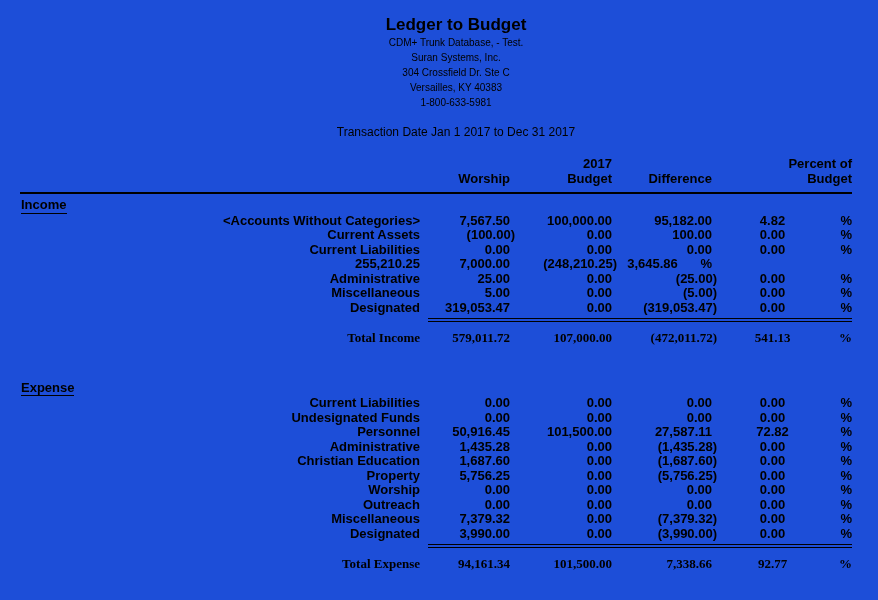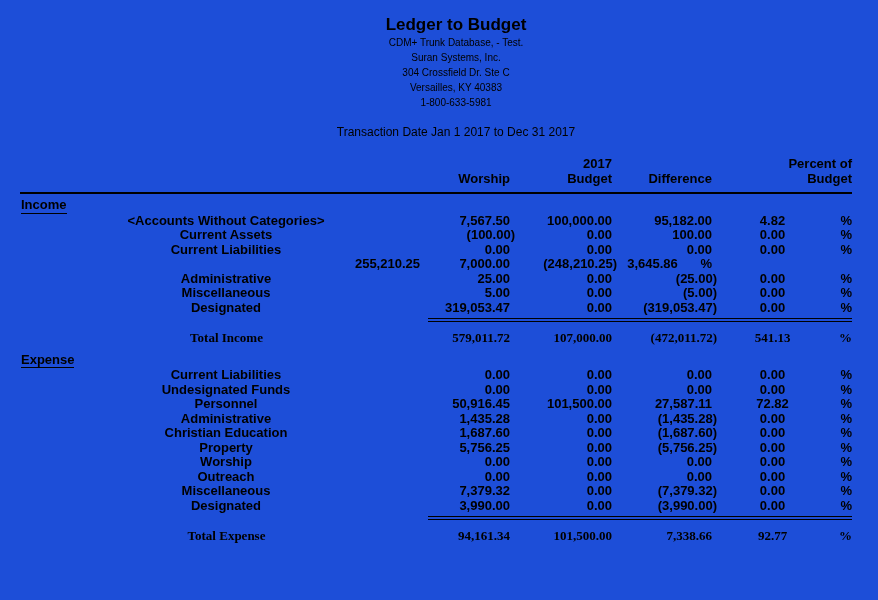--- a/index.html
+++ b/index.html
@@ -42,29 +42,29 @@
     font-weight: bold;
     line-height: 14.5px;
   }
   .grid-row {
     display: grid;
     grid-template-columns: 1fr 90px 102px 100px 140px;
     align-items: end;
   }
   .cell-num { text-align: right; white-space: nowrap; }
   .cell-num.neg { margin-right: -5px; }
-  .cell-label { text-align: center; padding-left: 12px; white-space: nowrap; }
+  .cell-label { text-align: right; padding-left: 12px; white-space: nowrap; }
   .col-head-row .stack2 { text-align: right; }
   .header-rule {
     border-top: 2.5px solid #000000;
     margin-top: 6px;
     height: 0;
   }
   .section { margin-top: 4px; }
-  .section + .section { margin-top: 7px; }
+  .section + .section { margin-top: 35px; }
   .section-title-wrap { line-height: 14.5px; }
   .section-title {
     display: inline-block;
     margin-left: 1px;
     border-bottom: 1.5px solid #000000;
     padding-bottom: 0px;
   }
   .double-rule {
     margin-left: 408px;
     margin-top: 3px;

